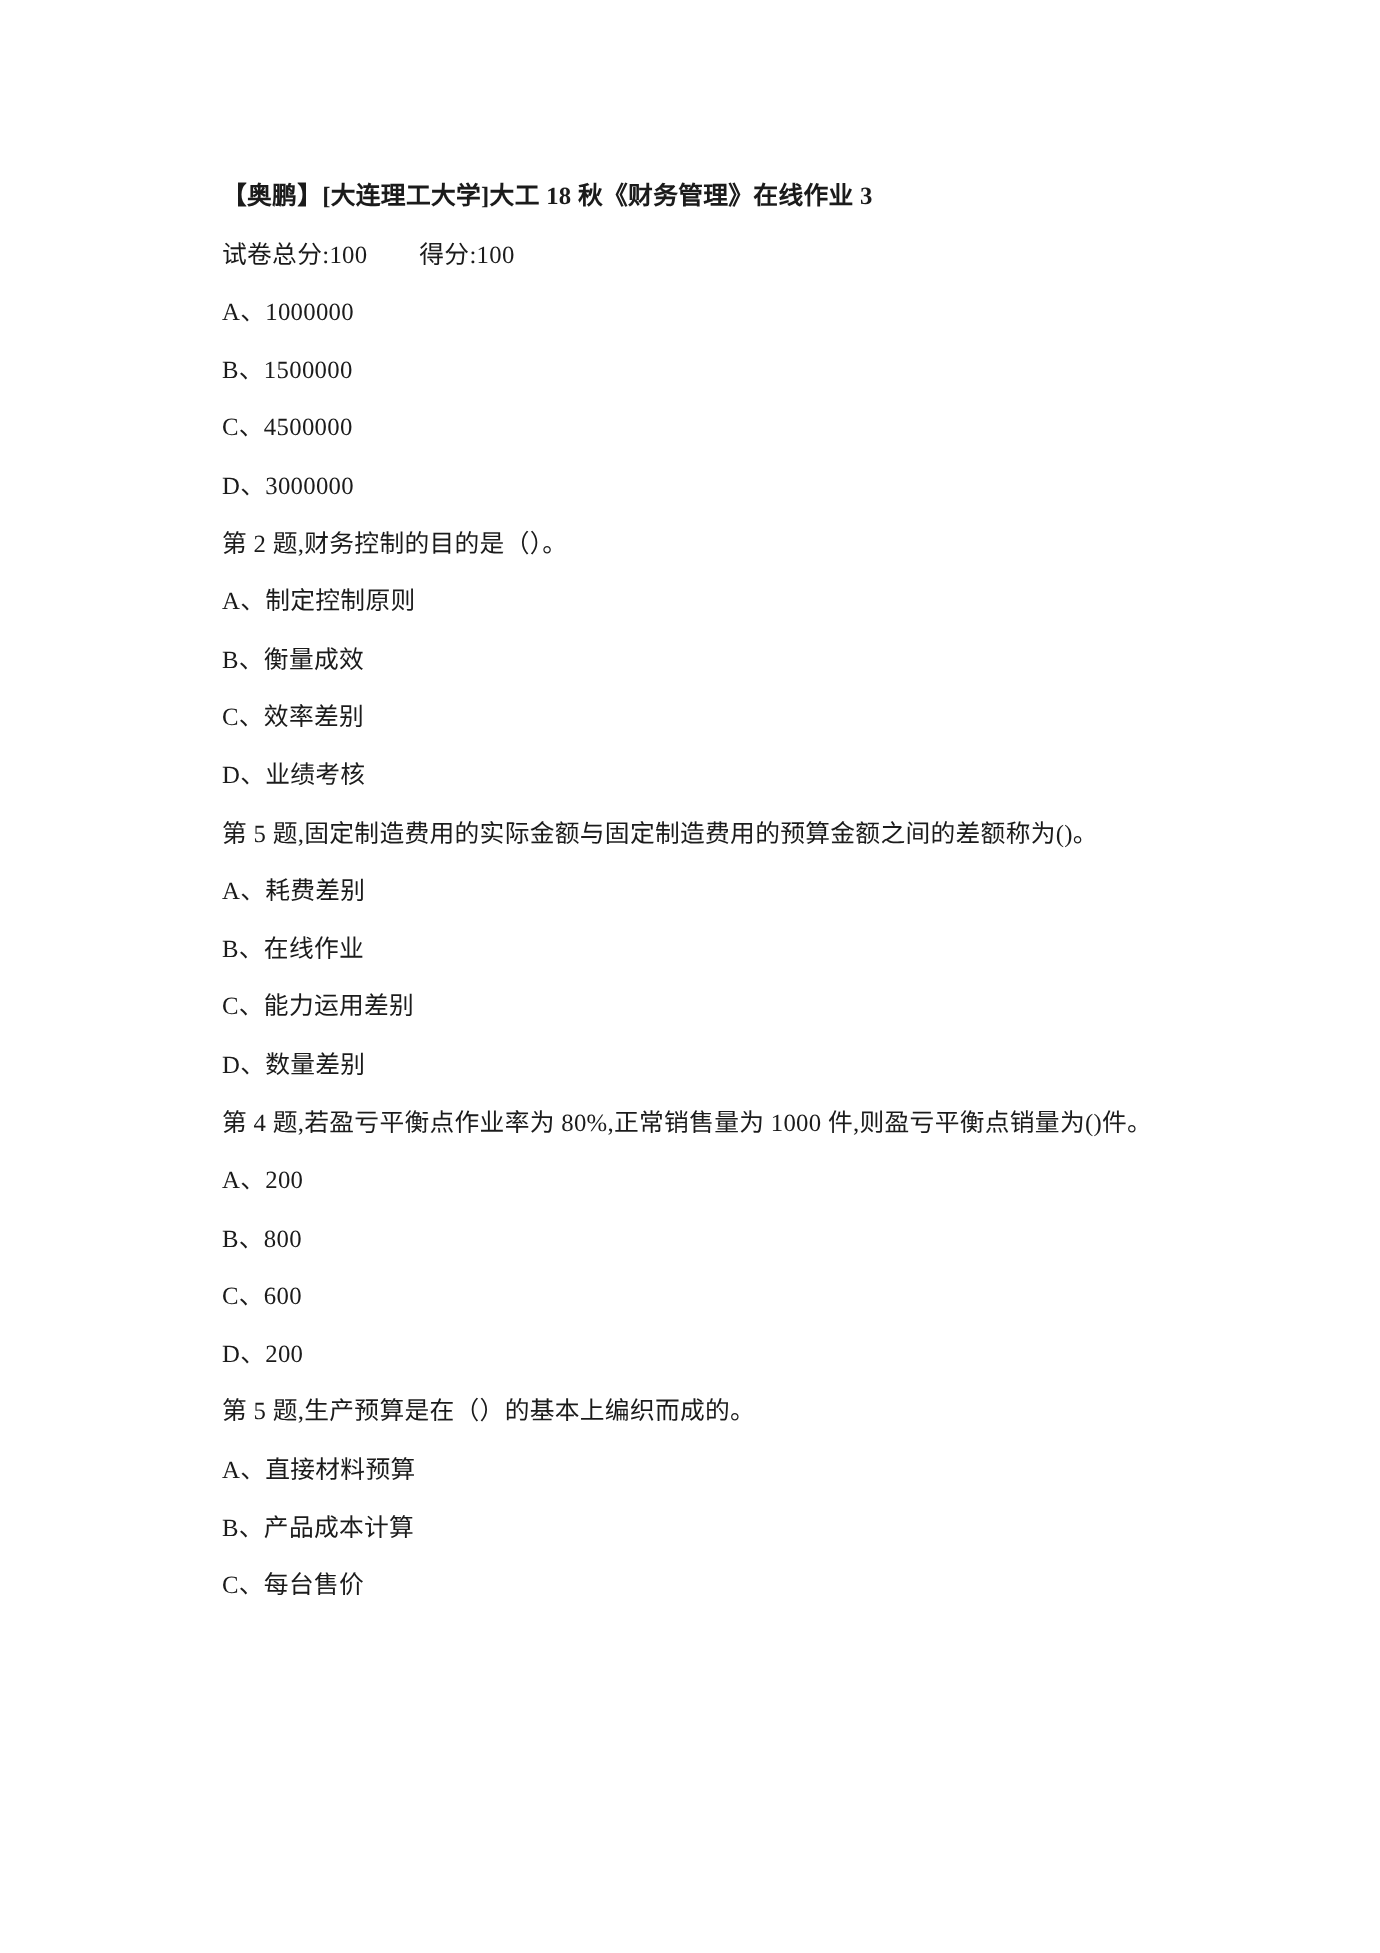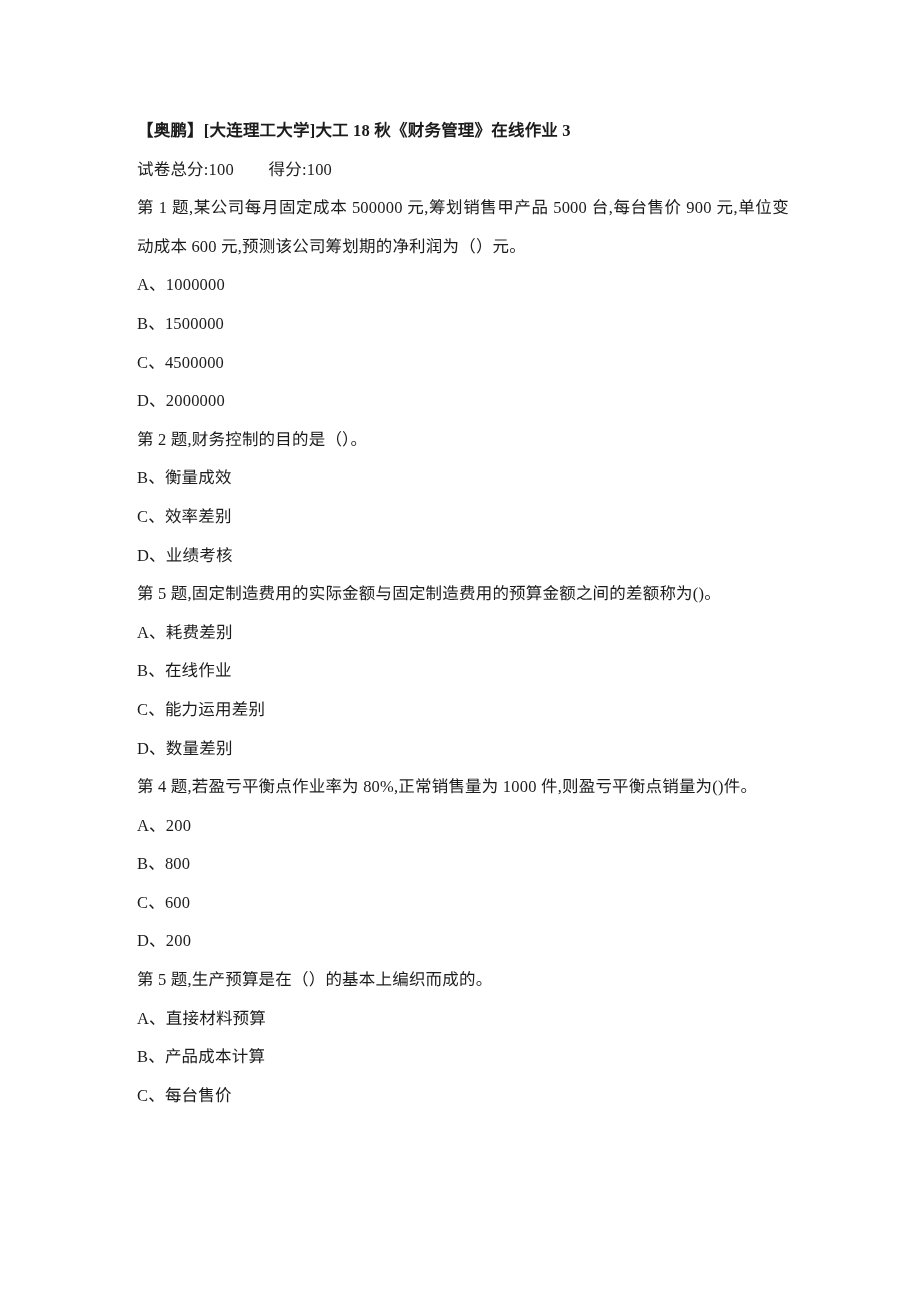--- a/index.html
+++ b/index.html
@@ -12,21 +12,21 @@
     position: relative;
     width: 920px;
     height: 1302px;
     background: #ffffff;
     overflow: hidden;
     font-family: "Liberation Serif", "DejaVu Serif", serif;
     color: #1b1b1b;
   }
   .content {
     position: absolute;
-    left: 137px;
+    left: 148px;
     top: 112px;
     width: 652px;
   }
   .line {
     font-size: 16.5px;
     line-height: 38.6px;
     white-space: pre-wrap;
     letter-spacing: 0.2px;
     text-align: justify;
     text-justify: inter-ideograph;
@@ -59,29 +59,29 @@
 <body>
 
 <div class="page">
   <div class="content">
 
     <div class="doc-title line">【奥鹏】[大连理工大学]大工 18 秋《财务管理》在线作业 3</div>
 
     <div class="score-line line">试卷总分:100        得分:100</div>
 
     <div class="q-block">
-      <div class="question-stem line">第 1 题,某公司每月固定成本 500000 元,筹划销售甲产品 5000 台,每台售价 900 元,单位变动成本 600 元,预测该公司筹划期的净利润为（）元。</div>
       <div class="option line">A、1000000</div>
       <div class="option line">B、1500000</div>
       <div class="option line">C、4500000</div>
-      <div class="option line">D、2000000</div>
+      <div class="option line">D、3000000</div>
     </div>
 
     <div class="q-block">
       <div class="question-stem line">第 2 题,财务控制的目的是（）。</div>
+      <div class="option line">A、制定控制原则</div>
       <div class="option line">B、衡量成效</div>
       <div class="option line">C、效率差别</div>
       <div class="option line">D、业绩考核</div>
     </div>
 
     <div class="q-block">
       <div class="question-stem line">第 5 题,固定制造费用的实际金额与固定制造费用的预算金额之间的差额称为()。</div>
       <div class="option line">A、耗费差别</div>
       <div class="option line">B、在线作业</div>
       <div class="option line">C、能力运用差别</div>

